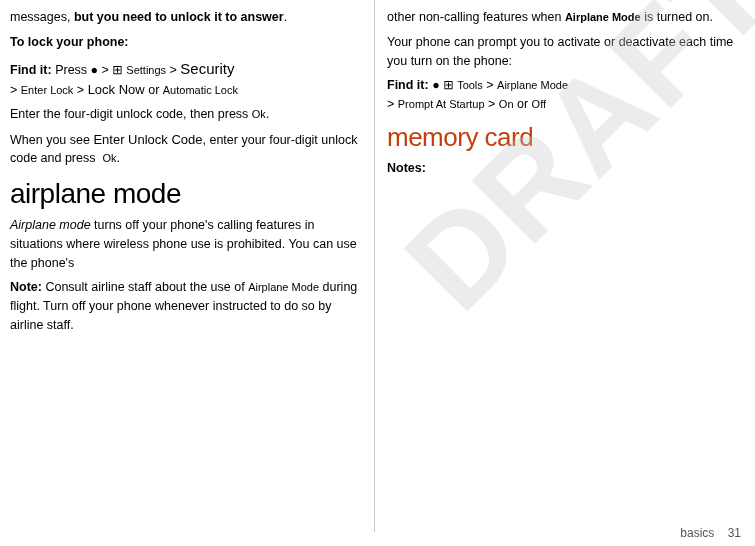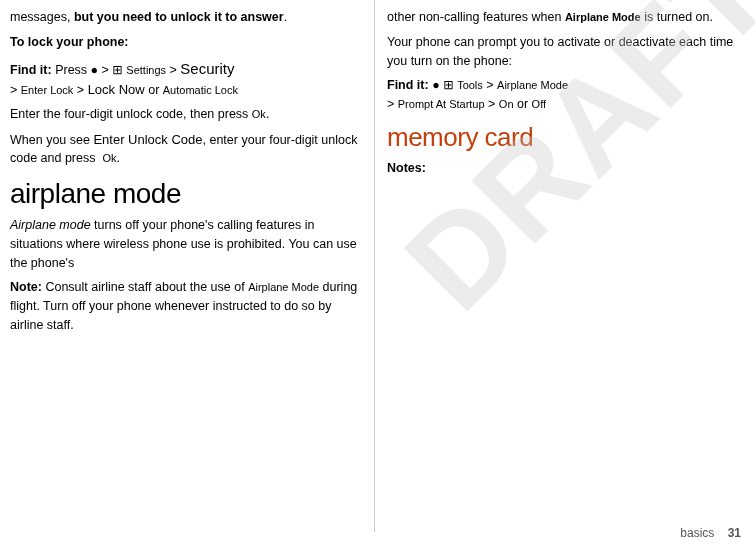--- a/index.html
+++ b/index.html
@@ -71,21 +71,21 @@
 
     .page-footer {
       position: absolute;
       bottom: 6px;
       right: 14px;
       font-size: 12px;
       color: #555;
     }
 
     .page-number {
-      font-weight: bold;
+      font-weight: normal;
       margin-top: 48px;
     }
 
     .draft-watermark {
       position: absolute;
       right: 0;
       top: 0;
       width: 380px;
       height: 546px;
       display: flex;

